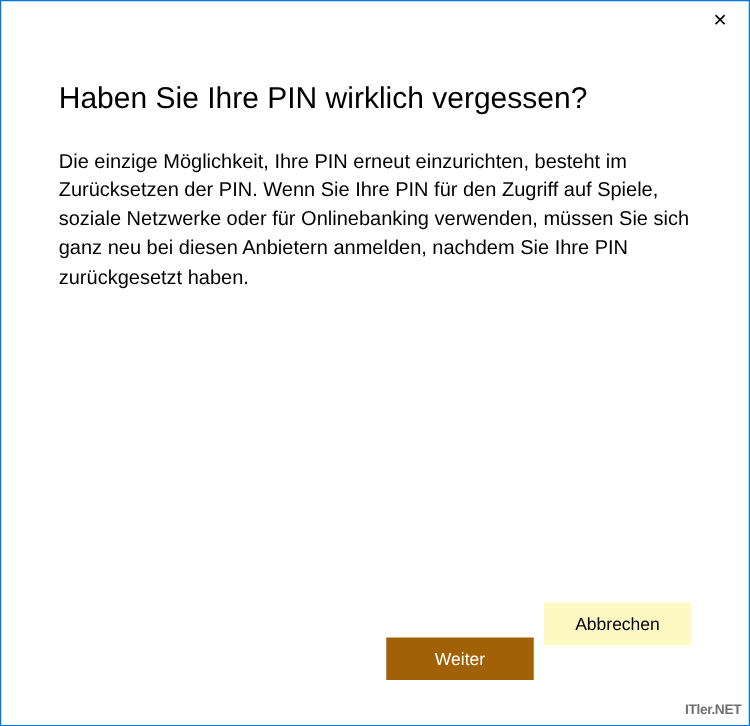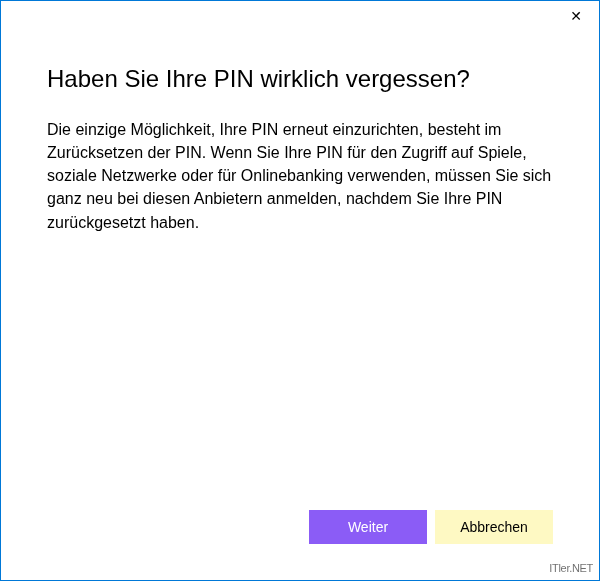--- a/index.html
+++ b/index.html
@@ -72,33 +72,34 @@
     .btn {
       min-width: 118px;
       height: 34px;
       font-size: 14px;
       font-family: "Segoe UI", sans-serif;
       border: none;
       cursor: pointer;
       padding: 0 10px;
     }
     .btn-primary {
-      background: #8b5cf6;
+      background: #a16207;
       color: #fff;
+      margin-top: 28px;
     }
     .btn-secondary {
       background: #fef9c3;
       color: #000;
     }
     .watermark {
       position: absolute;
       right: 6px;
       bottom: 6px;
       font-size: 11px;
-      font-weight: 400;
+      font-weight: 700;
       color: rgba(30,30,30,0.65);
       font-family: Arial, sans-serif;
       letter-spacing: -0.3px;
       pointer-events: none;
     }
   </style>
 </head>
 <body>
 
 <div class="dialog">

